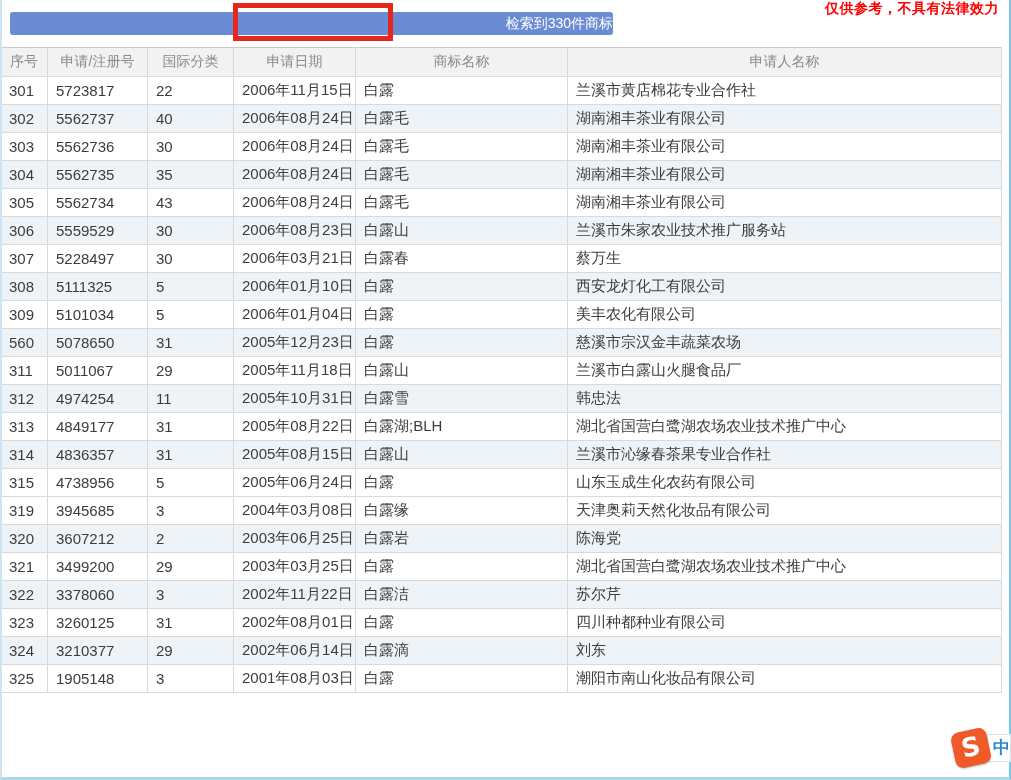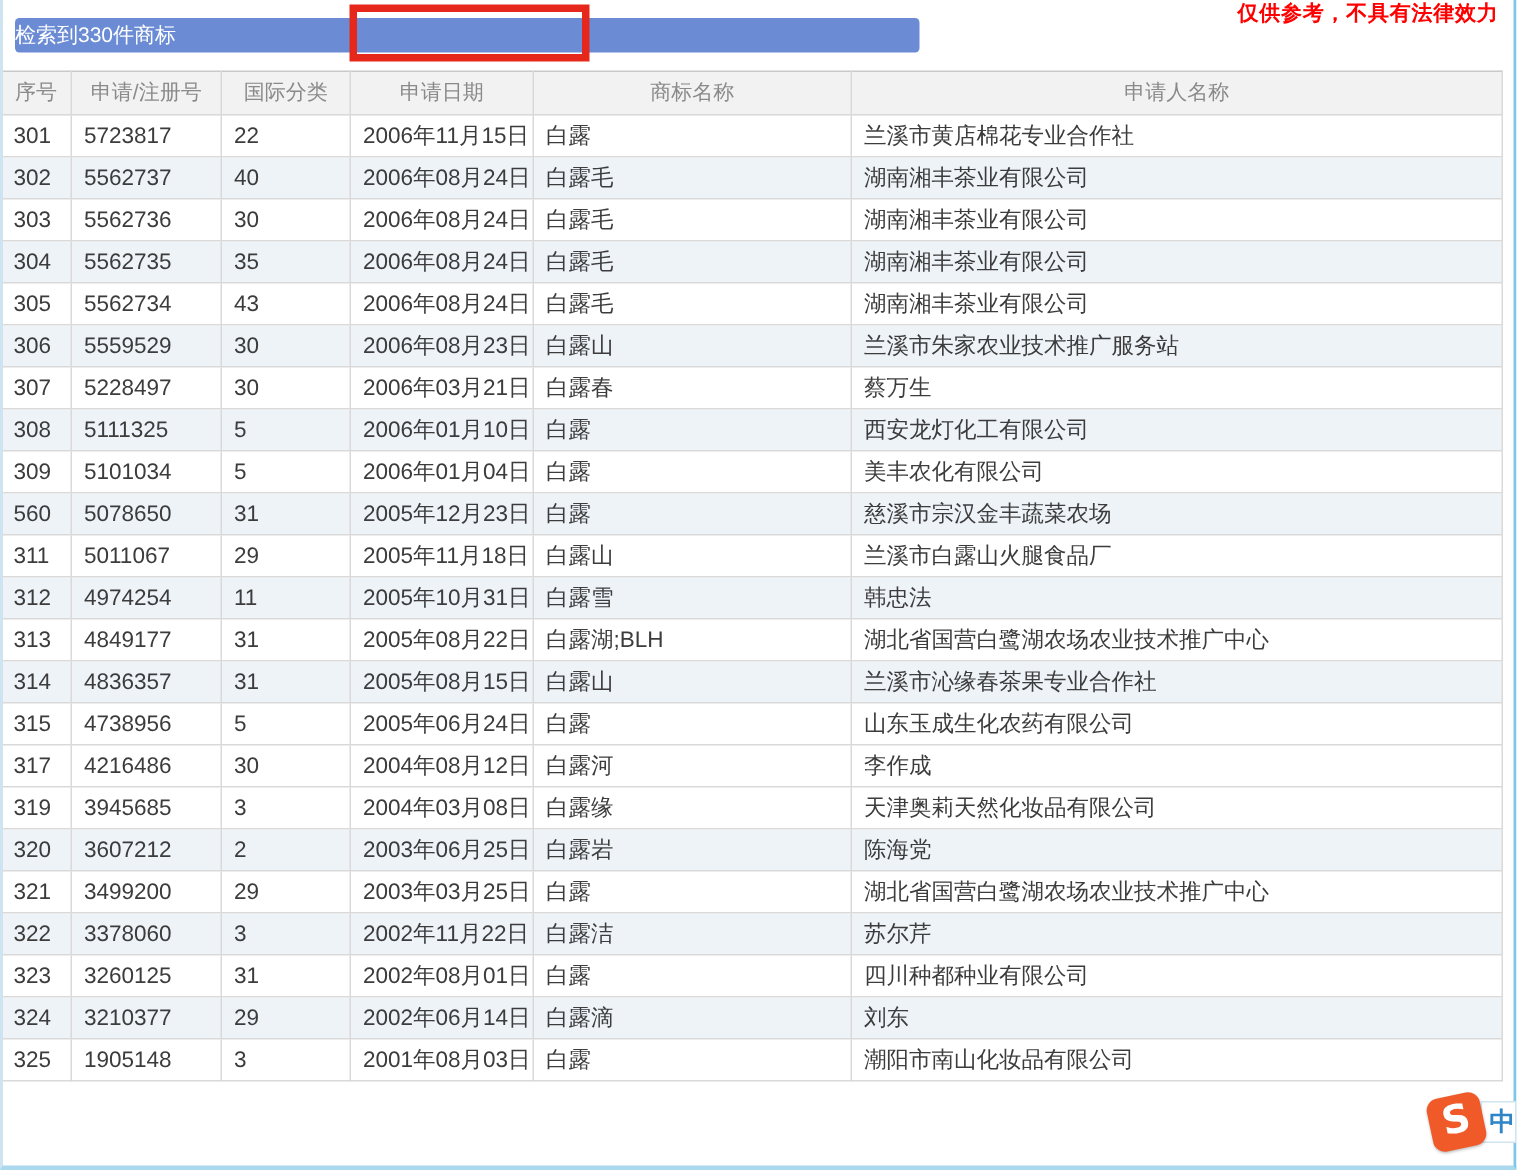--- a/index.html
+++ b/index.html
@@ -38,21 +38,21 @@
   .result-banner{
     position:absolute;
     left:10px;top:12px;
     width:603px;height:23px;
     background:var(--banner-blue);
     border:none;
     border-radius:3px;
     color:#fff;
     font-size:14px;
     line-height:23px;
-    text-align:left;
+    text-align:right;
     font-family:"Liberation Sans","DejaVu Sans",sans-serif;
     cursor:pointer;
   }
   .annotation-box{
     position:absolute;
     left:233px;top:3px;
     width:160px;height:38px;
     border:5px solid var(--annotation-red);
     background:transparent;
     z-index:10;
@@ -270,28 +270,20 @@
   </tr>
       <tr>
     <td>315</td>
     <td class="link-cell">4738956</td>
     <td>5</td>
     <td>2005年06月24日</td>
     <td class="link-cell">白露</td>
     <td>山东玉成生化农药有限公司</td>
   </tr>
       <tr>
-    <td>317</td>
-    <td class="link-cell">4216486</td>
-    <td>30</td>
-    <td>2004年08月12日</td>
-    <td class="link-cell">白露河</td>
-    <td>李作成</td>
-  </tr>
-      <tr>
     <td>319</td>
     <td class="link-cell">3945685</td>
     <td>3</td>
     <td>2004年03月08日</td>
     <td class="link-cell">白露缘</td>
     <td>天津奥莉天然化妆品有限公司</td>
   </tr>
       <tr class="alt">
     <td>320</td>
     <td class="link-cell">3607212</td>

